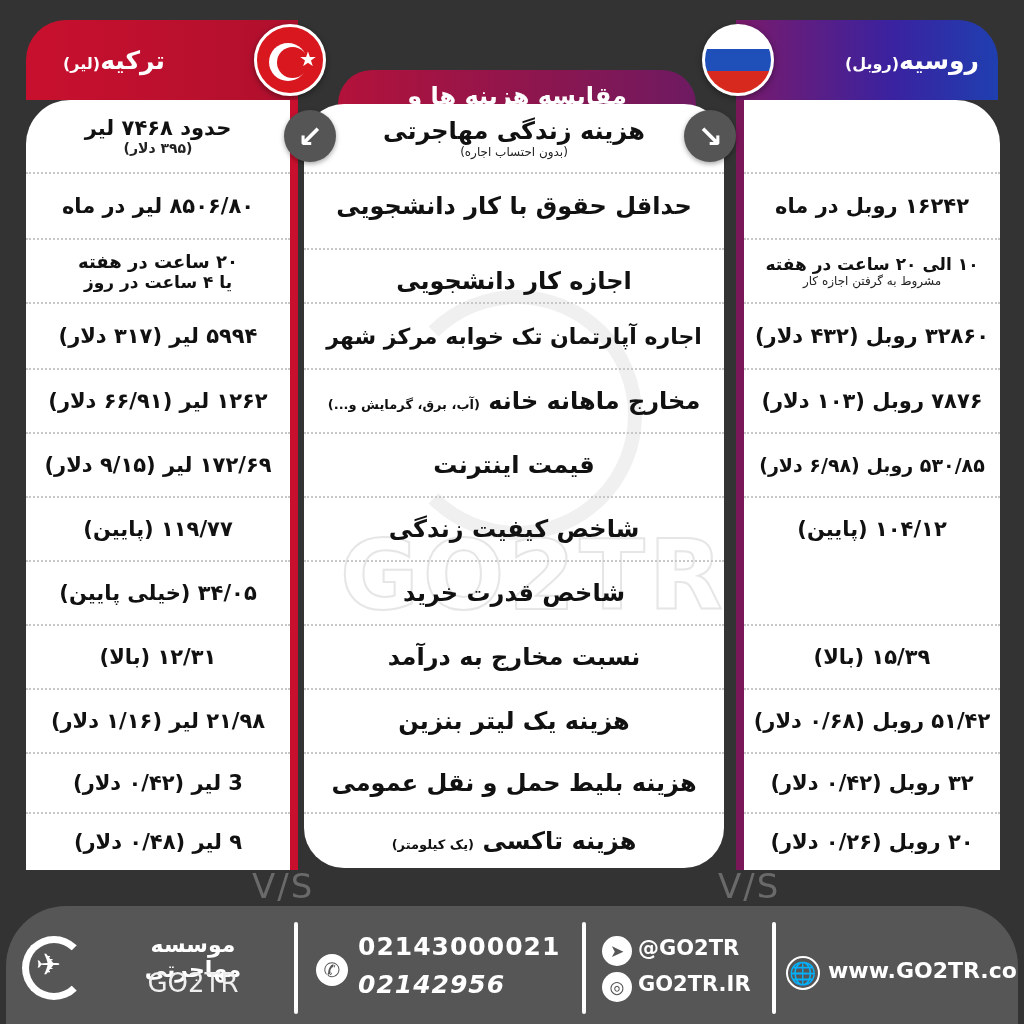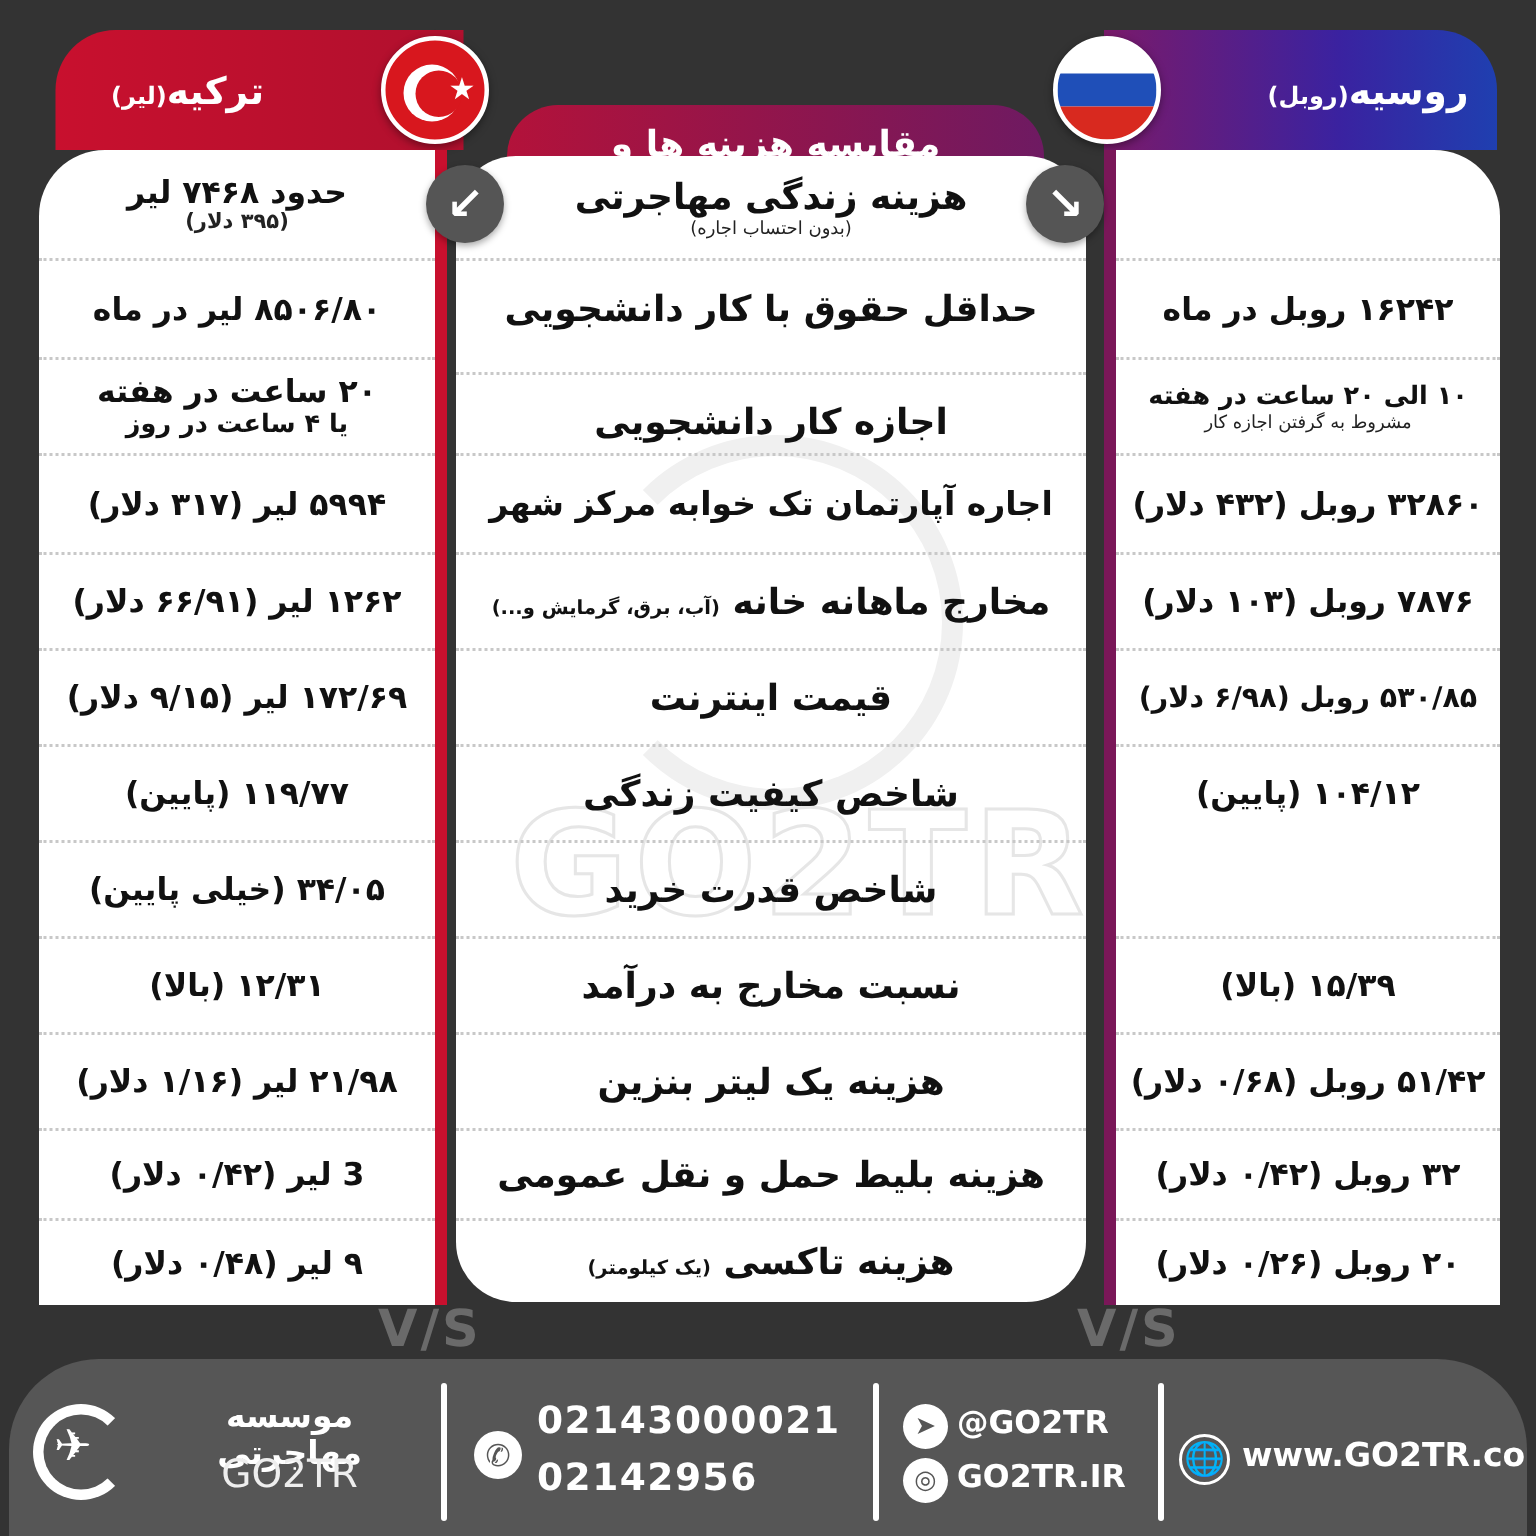--- a/index.html
+++ b/index.html
@@ -16,21 +16,21 @@
   .pill {
     position: absolute;
     height: 78px;
     border-radius: 38px 38px 0 0;
     color: #fff;
     font-weight: bold;
     display: flex; align-items: center; justify-content: center;
     direction: rtl;
   }
   .pill-turkey {
-    left: 37px; top: 20px; width: 272px; height: 80px;
+    left: 26px; top: 20px; width: 272px; height: 80px;
     background: linear-gradient(90deg, #c8102e 0%, #b0102e 100%);
     border-radius: 40px 0 0 0;
     padding-right: 96px;
   }
   .pill-russia {
     left: 736px; top: 20px; width: 262px; height: 80px;
     background: linear-gradient(90deg, #7a1a6a 0%, #3a22a0 60%, #1f3fb0 100%);
     border-radius: 0 40px 0 0;
     padding-left: 90px;
   }
@@ -121,21 +121,21 @@
     -webkit-text-stroke: 2px #e6e6e6; letter-spacing: 4px;
     text-align: center; pointer-events: none;
   }
   .watermark-ring {
     position: absolute; left: 392px; top: 290px; width: 250px; height: 250px;
     border-radius: 50%; border: 14px solid #f0f0f0; border-left-color: transparent;
     pointer-events: none;
   }
 
   .vs {
-    position: absolute; font-size: 34px; font-weight: bold; color: #6a6a6a;
+    position: absolute; font-size: 34px; font-weight: normal; color: #6a6a6a;
     letter-spacing: 2px;
   }
   .vs-left { left: 252px; top: 866px; }
   .vs-right { left: 718px; top: 866px; }
 
   
   .footer {
     position: absolute; left: 6px; top: 906px; width: 1012px; height: 118px;
     background: #565656; border-radius: 60px 60px 0 0;
     color: #fff;
@@ -158,21 +158,21 @@
   }
   .phone-icon {
     position: absolute; left: 310px; top: 48px; width: 32px; height: 32px; border-radius: 50%;
     background: #fff; color: #565656; font-size: 20px; display: flex; align-items: center; justify-content: center;
   }
   .phone {
     position: absolute; left: 352px; font-size: 25px; font-weight: bold; letter-spacing: 1px;
     font-family: "DejaVu Sans", sans-serif;
   }
   .phone-1 { top: 26px; }
-  .phone-2 { top: 64px; }
+  .phone-2 { top: 64px; font-style: italic; }
   .social-icon {
     position: absolute; left: 596px; width: 30px; height: 30px; border-radius: 50%;
     background: #fff; color: #565656; font-size: 17px; display: flex; align-items: center; justify-content: center;
   }
   .social-icon.tg { top: 30px; }
   .social-icon.ig { top: 66px; }
   .social-text { position: absolute; left: 632px; font-size: 21px; font-weight: bold; }
   .social-text.tg { top: 30px; }
   .social-text.ig { top: 66px; }
   .globe-icon {
@@ -211,21 +211,21 @@
 
   <div class="col col-turkey">
     <div class="row first" style="top:0;height:72px">
         <span class="val">حدود ۷۴۶۸ لیر</span>
         <span class="sub">(۳۹۵ دلار)</span>
       </div>
     <div class="row" style="top:72px;height:66px">
         <span class="val">۸۵۰۶/۸۰ لیر در ماه</span>
       </div>
     <div class="row" style="top:138px;height:64px">
-        <span class="val" style="font-size:21px">۲۰ ساعت در هفته</span>
+        <span class="val" style="font-size:18px">۲۰ ساعت در هفته</span>
         <span class="val" style="font-size:17px">یا ۴ ساعت در روز</span>
       </div>
     <div class="row" style="top:202px;height:66px">
         <span class="val">۵۹۹۴ لیر (۳۱۷ دلار)</span>
       </div>
     <div class="row" style="top:268px;height:64px">
         <span class="val">۱۲۶۲ لیر (۶۶/۹۱ دلار)</span>
       </div>
     <div class="row" style="top:332px;height:64px">
         <span class="val">۱۷۲/۶۹ لیر (۹/۱۵ دلار)</span>

